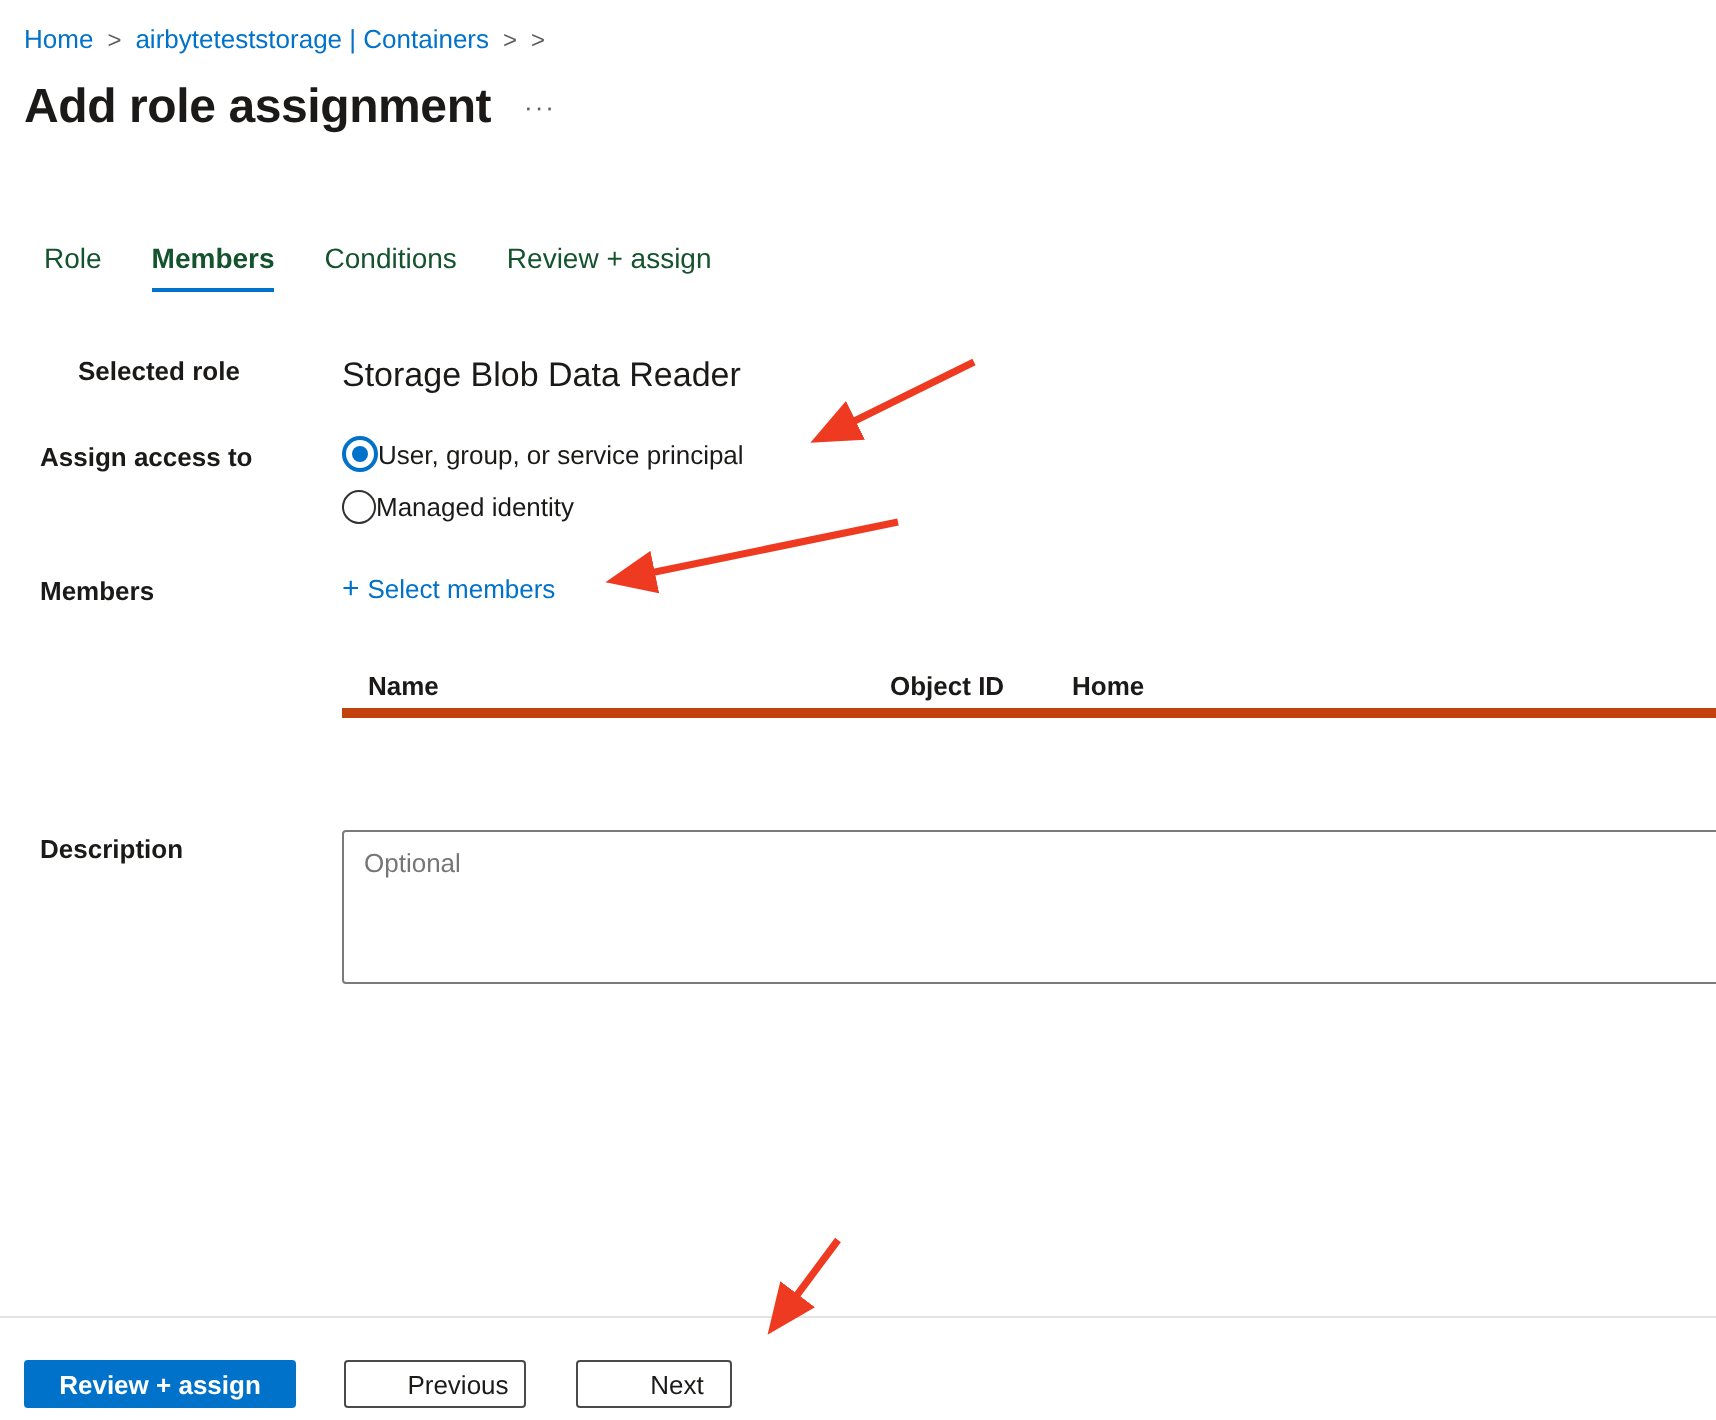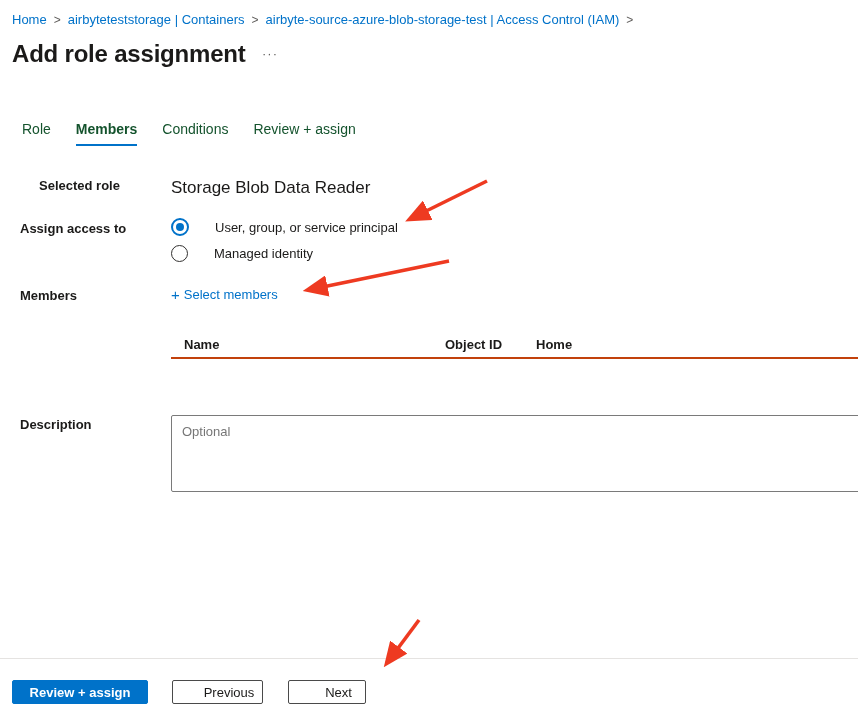--- a/index.html
+++ b/index.html
@@ -84,21 +84,21 @@
     font-size: 17px;
     color: #1b1a19;
   }
 
   
   .radio-row {
     position: absolute;
     left: 171px;
     display: flex;
     align-items: center;
-    gap: 26px;
+    gap: 0;
     cursor: pointer;
   }
   .radio-outer {
     width: 17px; height: 17px;
     border-radius: 50%;
     border: 1px solid #323130;
     background: #fff;
     display: flex; align-items: center; justify-content: center;
     flex: 0 0 auto;
   }
@@ -130,21 +130,21 @@
   
   .members-table {
     position: absolute;
     left: 171px;
     right: 0;
     top: 331px;
   }
   .mt-header {
     position: relative;
     height: 28px;
-    border-bottom: 2px solid #c2410c;
+    border-bottom: 5px solid #c2410c;
   }
   .mt-header .col { font-weight: 700; }
   .mt-row {
     position: relative;
     height: 41px;
     border-bottom: 1px solid #edebe9;
   }
   .col {
     position: absolute;
     top: 50%;
@@ -235,21 +235,20 @@
 </head>
 <body>
 
 <div class="page">
 
   <nav class="breadcrumb">
     <a class="crumb">Home</a>
     <span class="crumb-sep">&gt;</span>
     <a class="crumb">airbyteteststorage | Containers</a>
     <span class="crumb-sep">&gt;</span>
-    <a class="crumb">airbyte-source-azure-blob-storage-test | Access Control (IAM)</a>
     <span class="crumb-sep">&gt;</span>
   </nav>
 
   <h1 class="page-title">Add role assignment</h1>
   <span class="title-more">···</span>
 
   <div class="tabs">
     <div class="tab">Role</div>
     <div class="tab active">Members</div>
     <div class="tab">Conditions</div>

